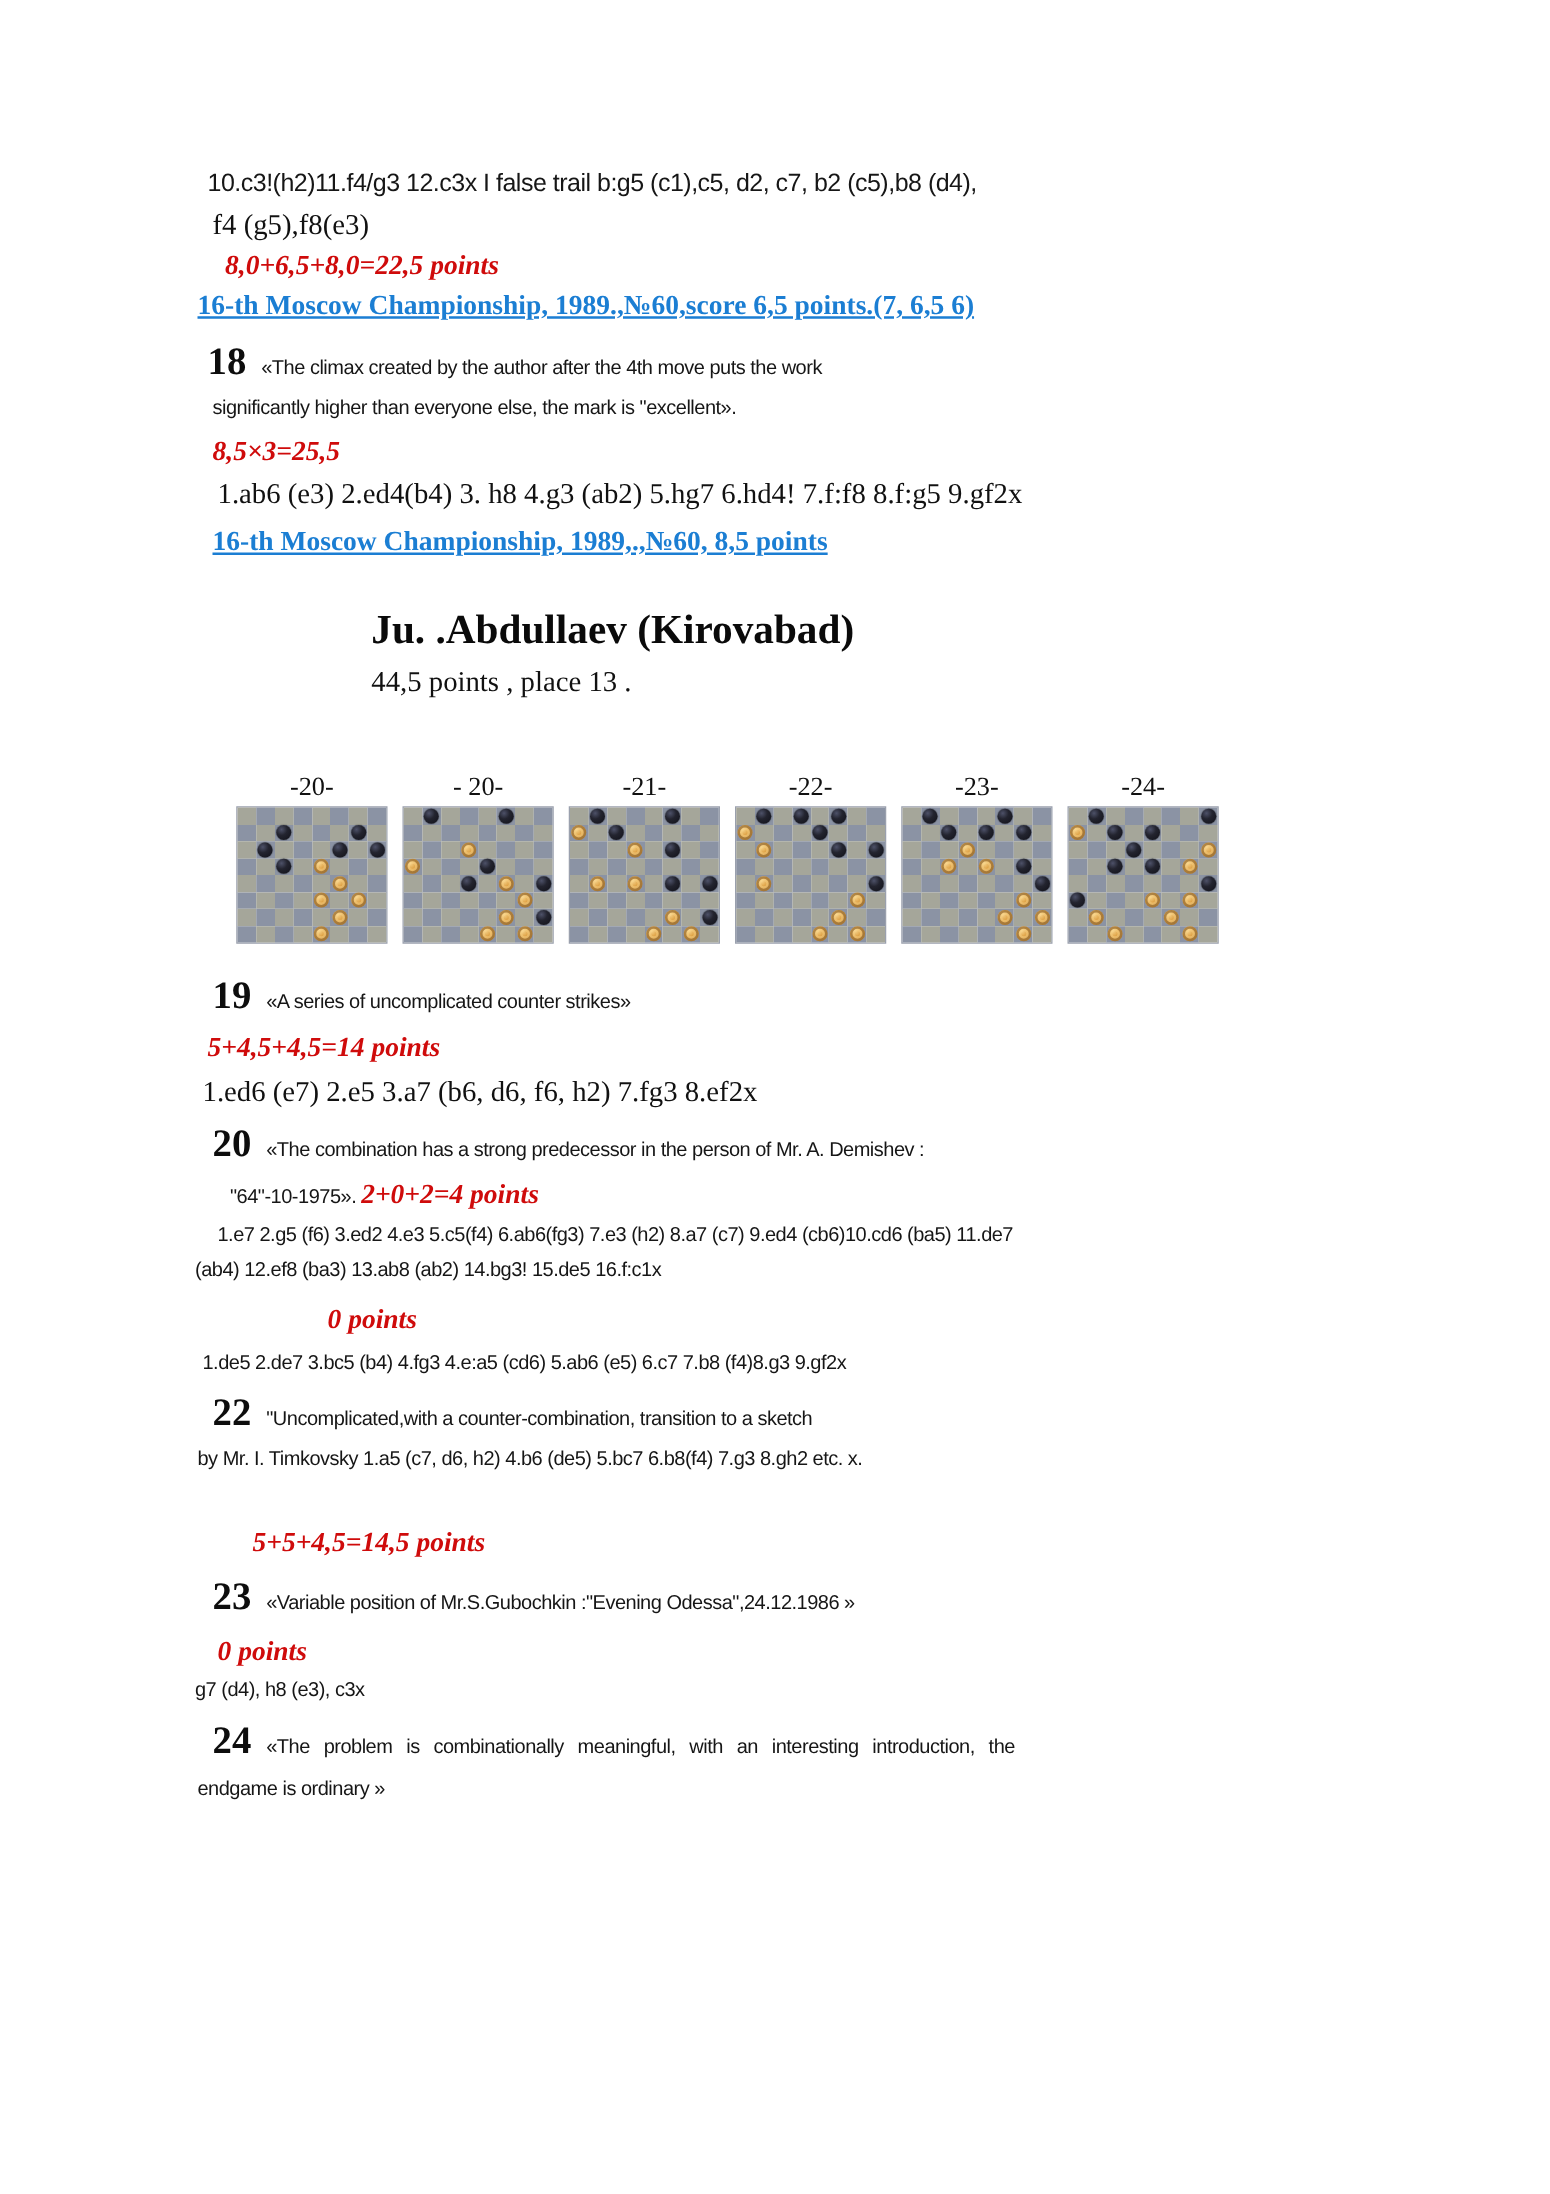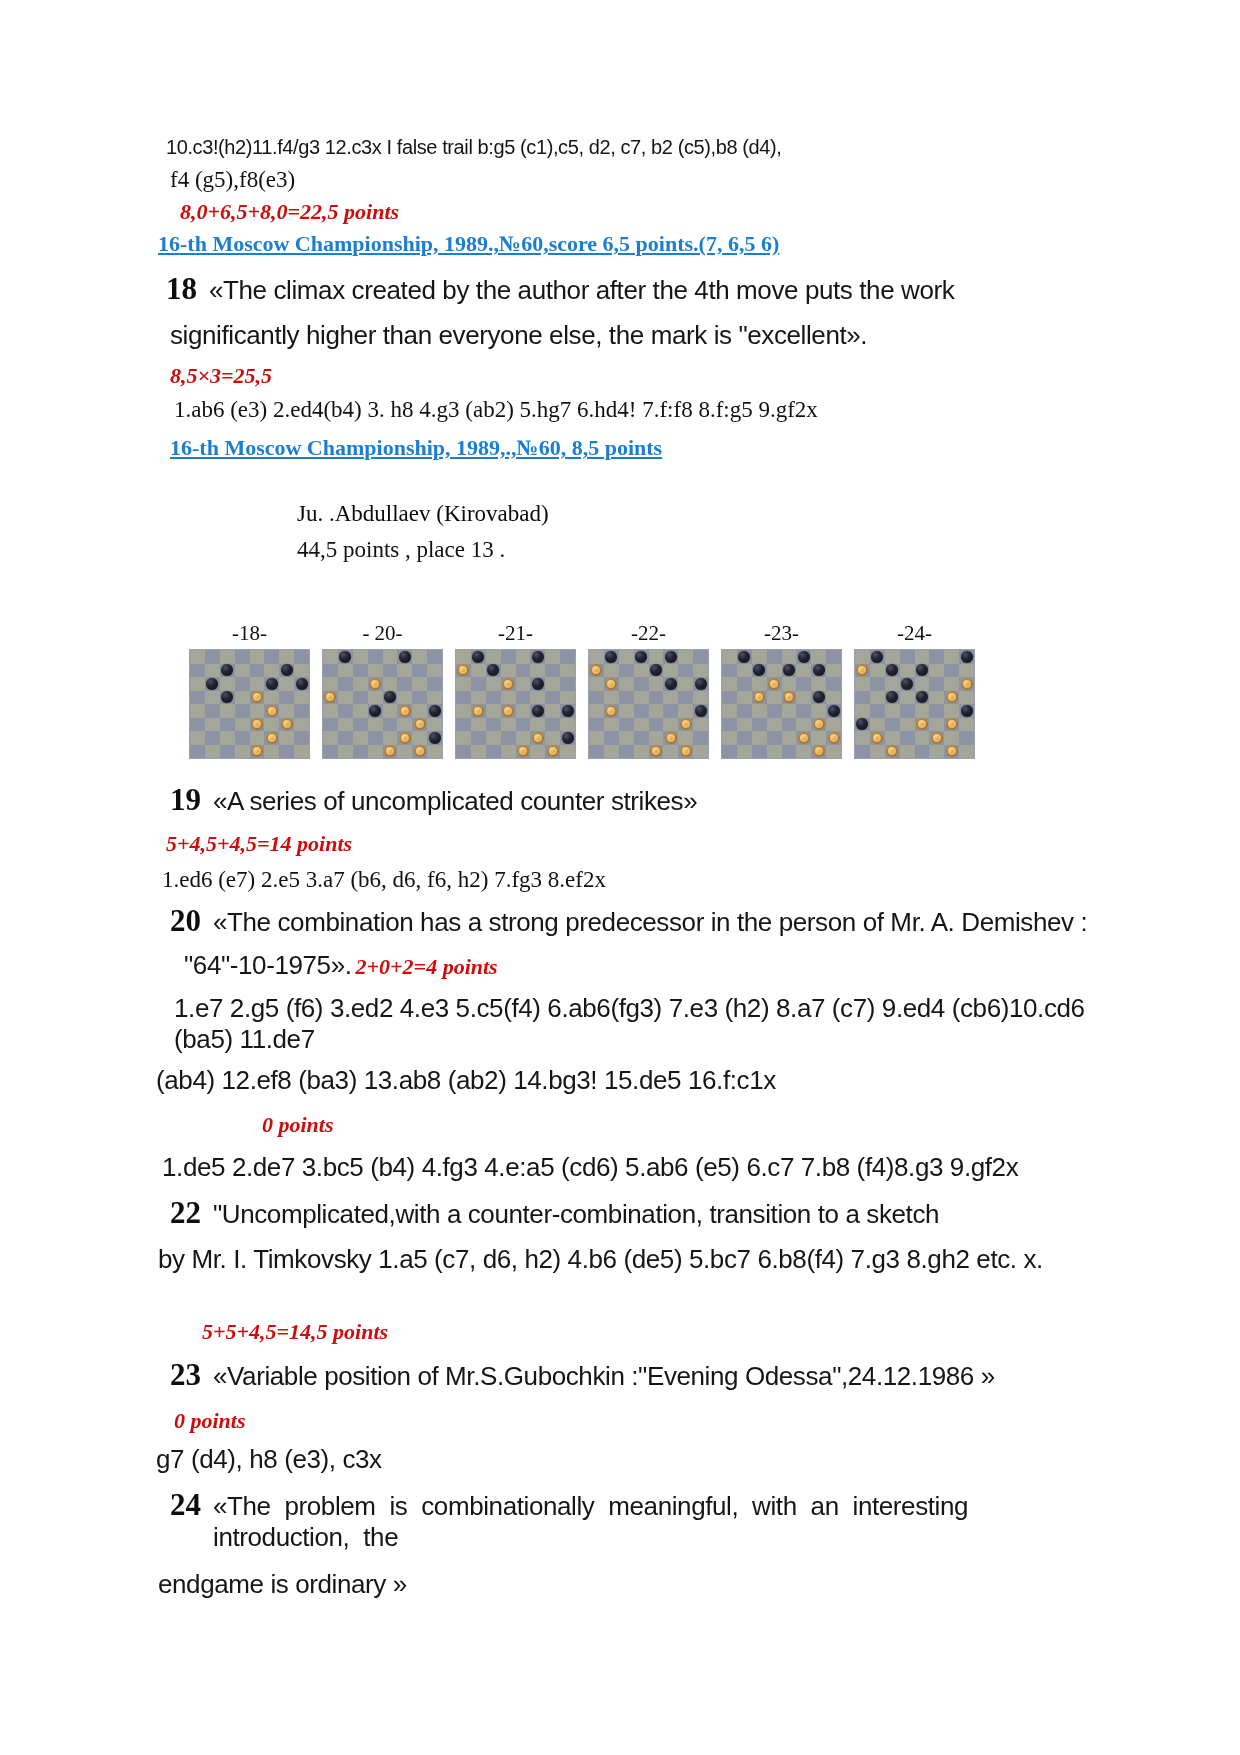--- a/index.html
+++ b/index.html
@@ -8,22 +8,22 @@
     padding:136px 110px 60px 162px;position:relative;
     font-family:"Liberation Serif", serif;color:#111;
   }
   p{margin:0;}
   .sans{font-family:"Liberation Sans", sans-serif;font-size:20px;letter-spacing:-0.4px;color:#161616;}
   .serifline{font-family:"Liberation Serif", serif;font-size:23px;color:#111;}
   .points{font-family:"Liberation Serif", serif;font-weight:bold;font-style:italic;font-size:22px;color:#cf0b0b;}
   .champ-link{font-family:"Liberation Serif", serif;font-weight:bold;font-size:22px;color:#1b7ed3;text-decoration:underline;text-decoration-color:#1b7ed3;cursor:pointer;}
   .para-head{display:flex;align-items:baseline;gap:12px;}
   .pnum{font-family:"Liberation Serif", serif;font-weight:bold;font-size:31px;color:#0d0d0d;line-height:1;}
-  .quote{font-family:"Liberation Sans", sans-serif;font-size:26px;letter-spacing:-0.4px;color:#161616;}
-  .heading{font-family:"Liberation Serif", serif;font-weight:normal;font-size:23px;color:#0a0a0a;}
+  .quote{font-family:"Liberation Sans", sans-serif;font-size:16px;letter-spacing:-0.4px;color:#161616;}
+  .heading{font-family:"Liberation Serif", serif;font-weight:bold;font-size:33px;color:#0a0a0a;}
   .subheading{font-family:"Liberation Serif", serif;font-size:23px;color:#111;}
   .labels-row{display:flex;margin-left:28px;}
   .board-label{font-family:"Liberation Serif", serif;font-size:21px;color:#111;width:119px;margin-right:14px;text-align:center;}
   .boards-row{display:flex;margin-left:28px;}
   .board{width:119px;height:108px;margin-right:14px;display:grid;
          grid-template-columns:repeat(8,1fr);grid-template-rows:repeat(8,1fr);
          outline:1px solid #9aa0ad;}
   .cell{position:relative;}
   .cell.light{background:#a5a69a;}
   .cell.dark{background:#8b93a4;}
@@ -57,21 +57,21 @@
   </div>
   <p class="quote mt14 ind8">significantly higher than everyone else, the mark is "excellent».</p>
   <p class="points mt12 ind8">8,5×3=25,5</p>
   <p class="serifline mt8 ind12">1.ab6 (e3) 2.ed4(b4) 3. h8 4.g3 (ab2) 5.hg7 6.hd4! 7.f:f8 8.f:g5 9.gf2x</p>
   <p class="mt12 ind8"><span class="champ-link">16-th Moscow Championship, 1989,.,№60, 8,5 points</span></p>
 
   <p class="heading mt40 ind135">Ju. .Abdullaev (Kirovabad)</p>
   <p class="subheading mt10 ind135">44,5 points , place  13 .</p>
 
   <div class="labels-row mt58">
-    <span class="board-label">-18-</span>
+    <span class="board-label">-20-</span>
     <span class="board-label">- 20-</span>
     <span class="board-label">-21-</span>
     <span class="board-label">-22-</span>
     <span class="board-label">-23-</span>
     <span class="board-label">-24-</span>
   </div>
 
   <div class="boards-row mt4">
     <div class="board">
         <div class="cell light"></div>

